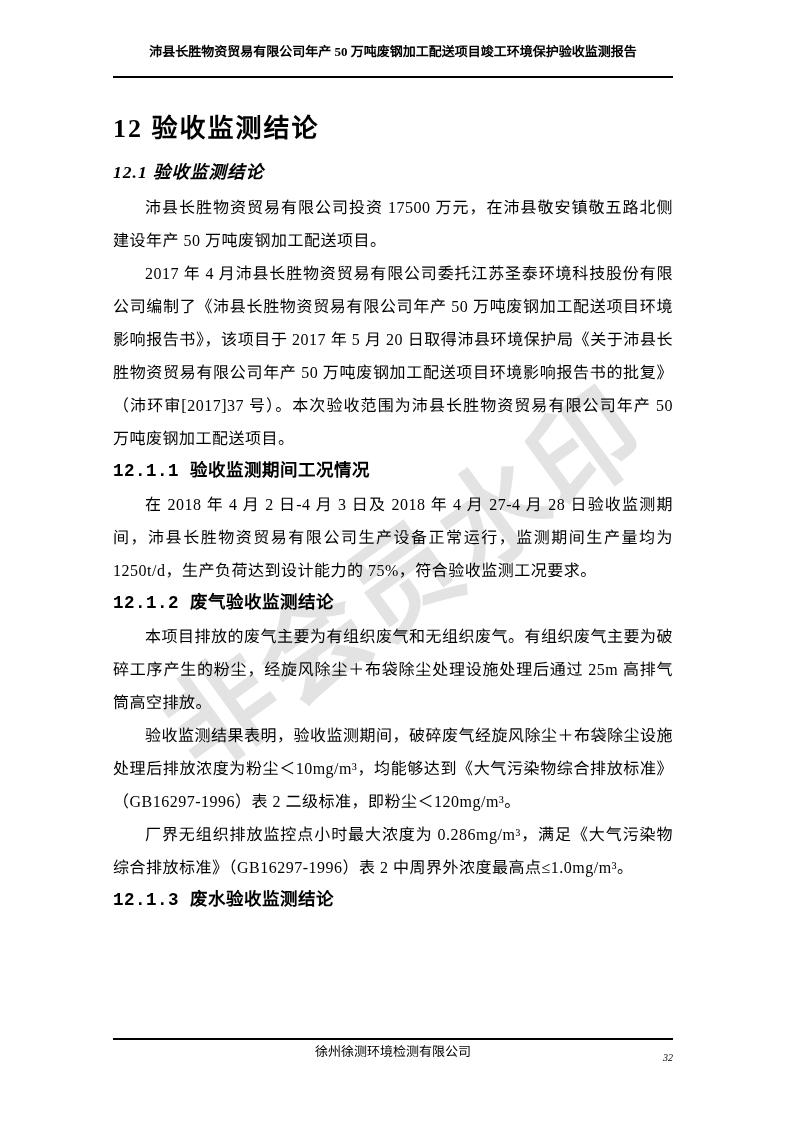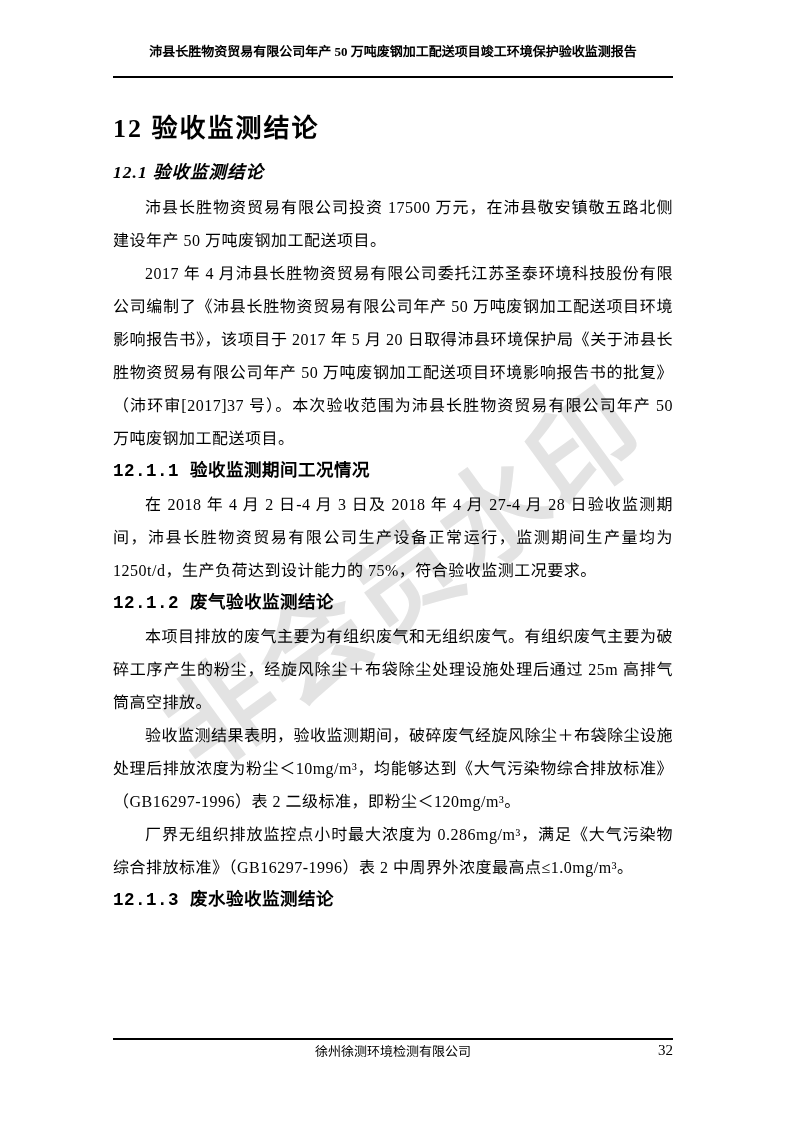--- a/index.html
+++ b/index.html
@@ -96,22 +96,23 @@
     z-index: 2;
     border-top: 2px solid #000000;
     padding-top: 4px;
     text-align: center;
     font-size: 13px;
     line-height: 16px;
   }
   .page-footer .page-num {
     position: absolute;
     right: 0;
-    top: 2px;
-    font-size: 15px;
+    top: 10px;
+    font-size: 10px;
+    font-style: italic;
   }
 </style>
 </head>
 <body>
 
 <div class="page">
 
   <div class="watermark">非会员水印</div>
 
   <div class="page-header">

